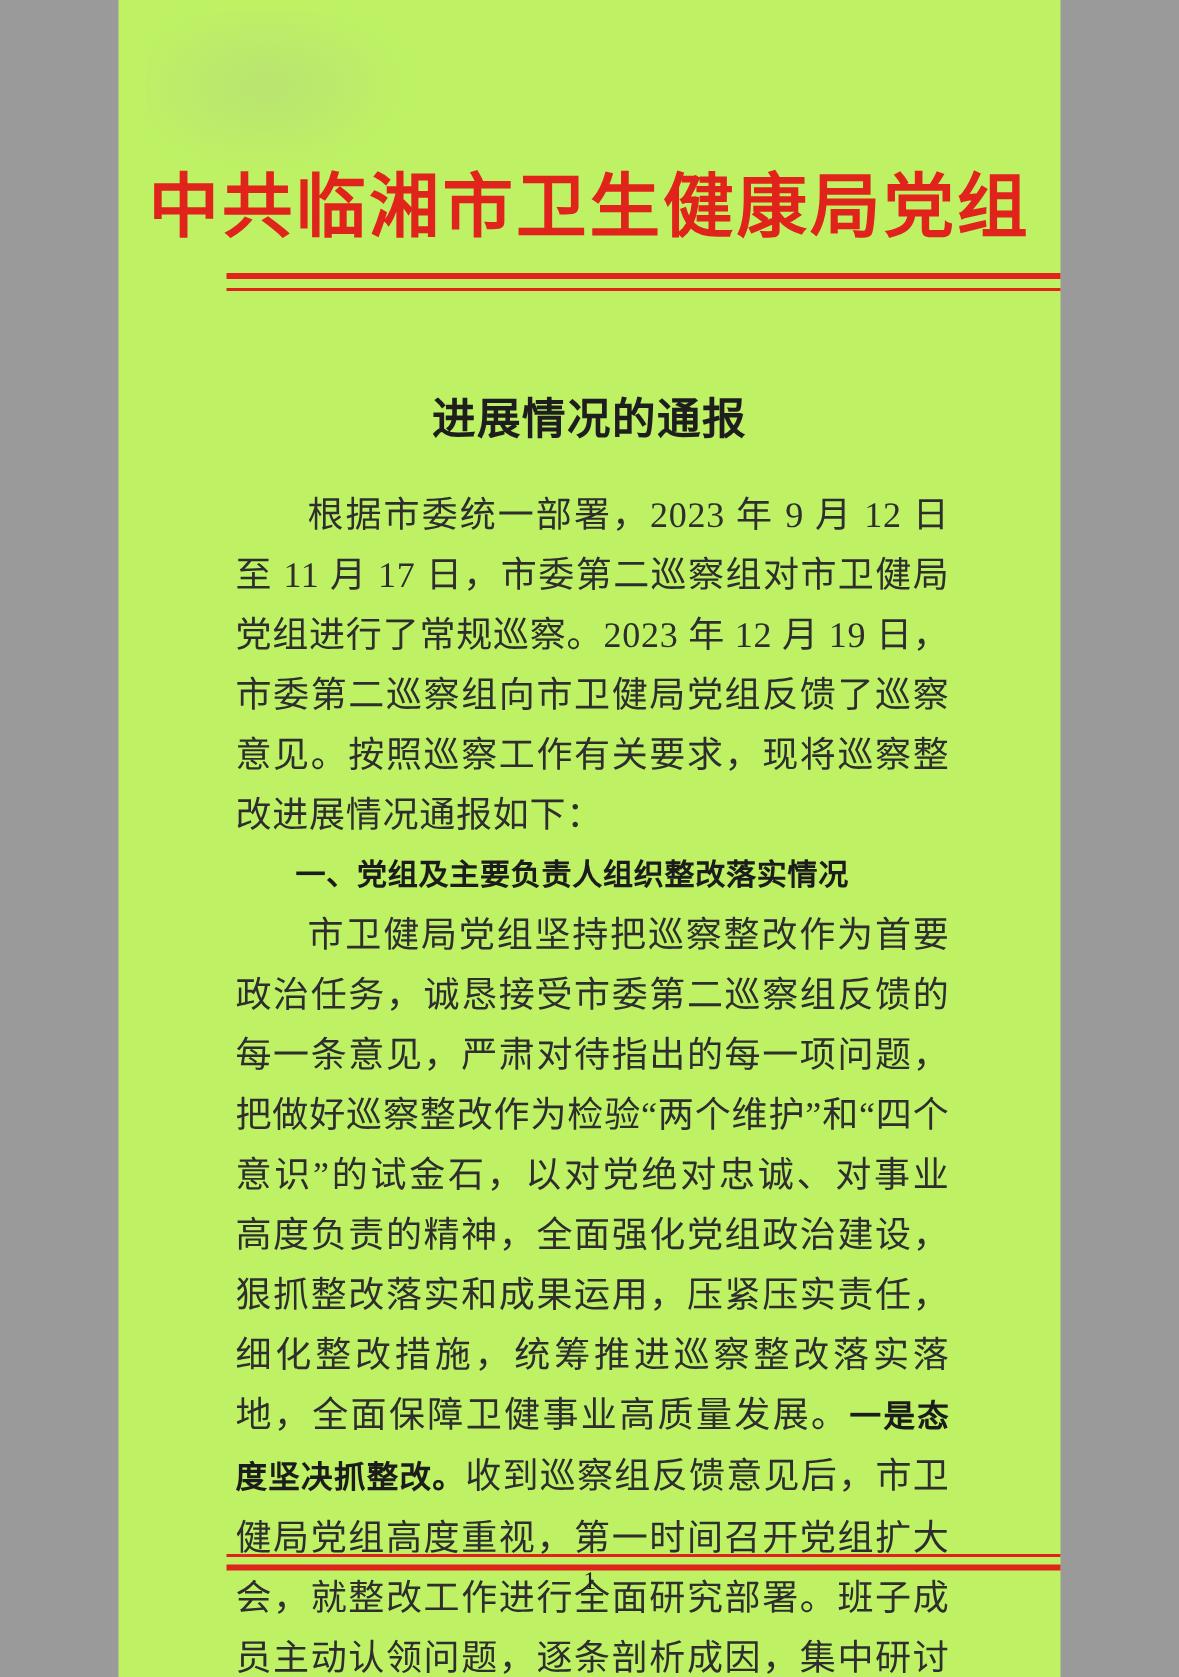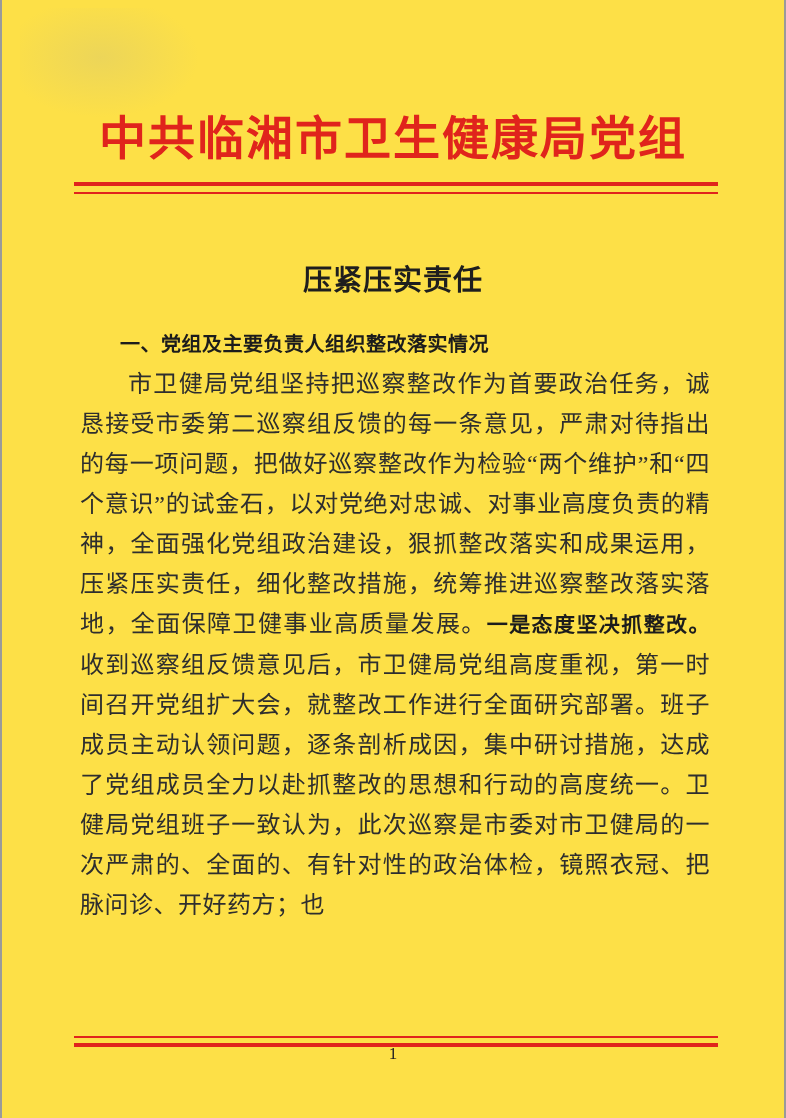--- a/index.html
+++ b/index.html
@@ -1,21 +1,21 @@
 <!DOCTYPE html>
 <html lang="zh-CN"><head>
 <meta charset="utf-8">
 <style>
   html, body { margin: 0; padding: 0; background: #9a9a9a; }
   .page {
     position: relative;
-    width: 782px;
+    width: 628px;
     height: 1118px;
     margin: 0 auto;
-    background: #fde047;
+    background: #bef264;
     overflow: hidden;
     font-family: "Liberation Serif", "DejaVu Serif", serif;
     color: #2c2c2c;
   }
   
   .smudge {
     position: absolute;
     left: 18px; top: 8px;
     width: 180px; height: 110px;
     background: radial-gradient(ellipse at 45% 45%, rgba(160,165,170,0.18), rgba(160,165,170,0) 70%);
@@ -88,24 +88,25 @@
   <div class="smudge"></div>
 
   <header class="letterhead">
     <div class="org-name">中共临湘市卫生健康局党组</div>
     <div class="rule rule-thick-top"></div>
     <div class="rule rule-thin-bottom"></div>
   </header>
 
   <h1 class="doc-title">
     <br>
-    <span>压紧压实责任</span>
+    <span>进展情况的通报</span>
   </h1>
 
   <main class="body-text">
+    <p>根据市委统一部署，2023 年 9 月 12 日至 11 月 17 日，市委第二巡察组对市卫健局党组进行了常规巡察。2023 年 12 月 19 日，市委第二巡察组向市卫健局党组反馈了巡察意见。按照巡察工作有关要求，现将巡察整改进展情况通报如下：</p>
     <p class="section-heading">一、党组及主要负责人组织整改落实情况</p>
     <p>
       <span>市卫健局党组坚持把巡察整改作为首要政治任务，诚恳接受市委第二巡察组反馈的每一条意见，严肃对待指出的每一项问题，把做好巡察整改作为检验“两个维护”和“四个意识”的试金石，以对党绝对忠诚、对事业高度负责的精神，全面强化党组政治建设，狠抓整改落实和成果运用，压紧压实责任，细化整改措施，统筹推进巡察整改落实落地，全面保障卫健事业高质量发展。</span><span class="bold-run">一是态度坚决抓整改。</span><span>收到巡察组反馈意见后，市卫健局党组高度重视，第一时间召开党组扩大会，就整改工作进行全面研究部署。班子成员主动认领问题，逐条剖析成因，集中研讨措施，达成了党组成员全力以赴抓整改的思想和行动的高度统一。卫健局党组班子一致认为，此次巡察是市委对市卫健局的一次严肃的、全面的、有针对性的政治体检，镜照衣冠、把脉问诊、开好药方；也</span>
     </p>
   </main>
 
   <footer>
     <div class="footer-rule-thin"></div>
     <div class="footer-rule-thick"></div>
     <div class="page-number">1</div>

